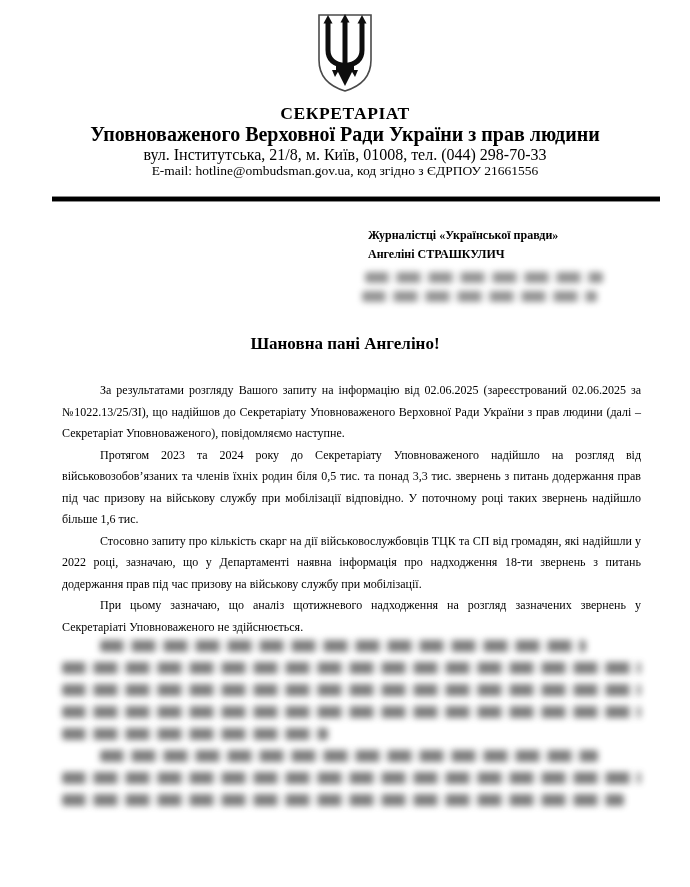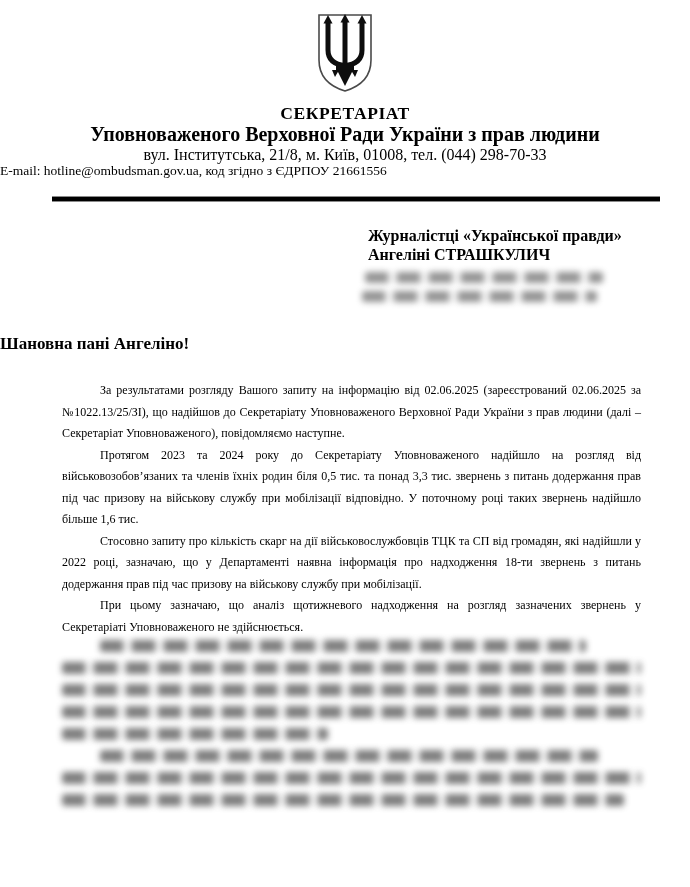--- a/index.html
+++ b/index.html
@@ -22,42 +22,42 @@
     letter-spacing: 0.6px;
   }
   .org-subtitle {
     text-align: center; font-weight: bold;
     font-size: 20px; line-height: 20px; margin-top: 1px;
   }
   .addr-line {
     text-align: center; font-size: 16px; line-height: 15px; margin-top: 3px;
   }
   .email-line {
-    text-align: left; font-size: 13.5px; line-height: 15px; margin-top: 1px;
+    text-align: center; font-size: 13.5px; line-height: 15px; margin-top: 1px;
   }
   .head-rule {
     margin: 18px 30px 0 52px;
     height: 4px;
     background: #000;
     border-top: 1px solid #8a8a8a;
     border-bottom: 1px solid #8a8a8a;
   }
 
   .recipient {
     margin: 24px 20px 0 368px;
     font-weight: bold;
-    font-size: 16px;
+    font-size: 12px;
     line-height: 19px;
   }
   .recipient div { white-space: nowrap; }
 
   .recipient-redact { margin: 8px 20px 0 362px; width: 240px; }
 
   .salutation {
-    text-align: left;
+    text-align: center;
     font-weight: bold;
     font-size: 17px;
     line-height: 20px;
     margin-top: 32px;
   }
 
   .body-text {
     margin: 26px 49px 0 62px;
     font-size: 12px;
     line-height: 21.5px;

